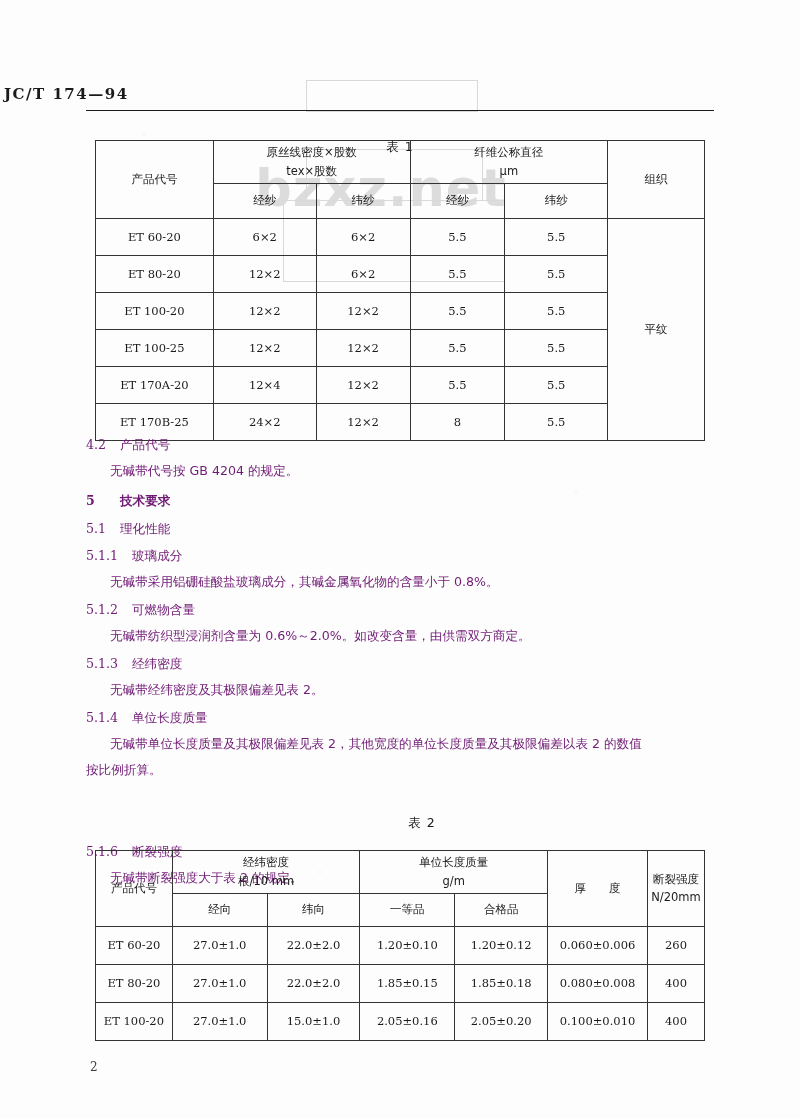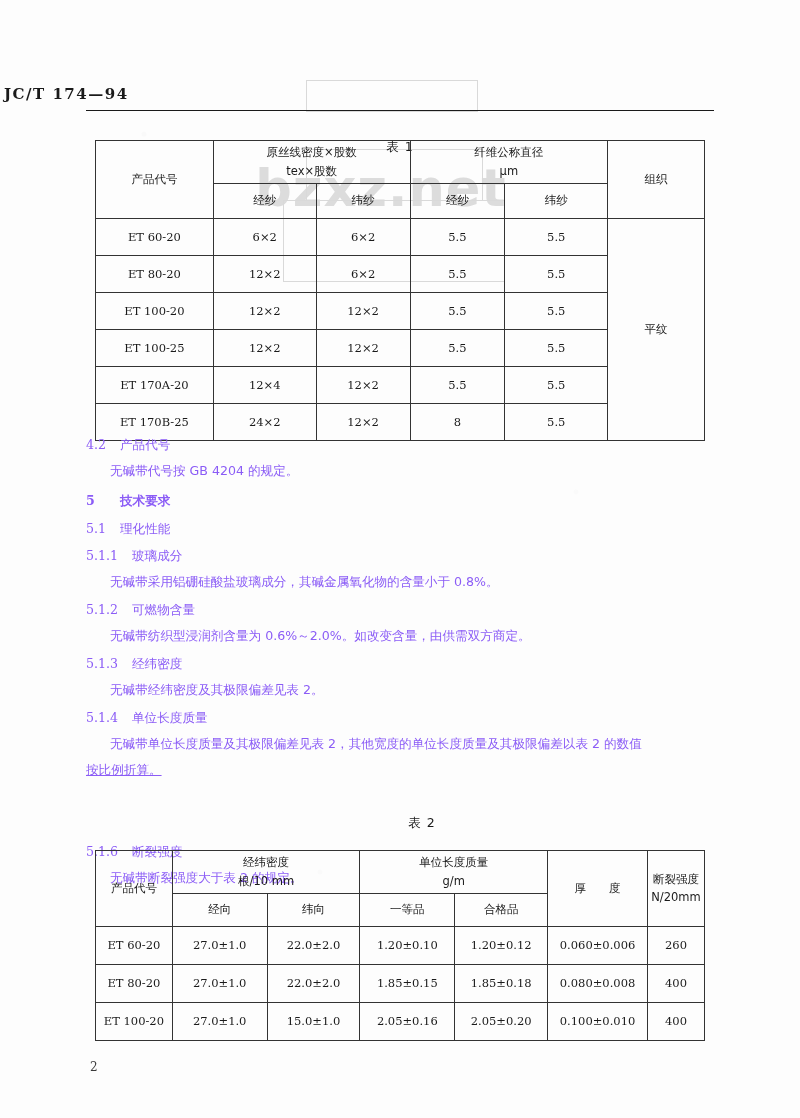--- a/index.html
+++ b/index.html
@@ -123,37 +123,37 @@
   #table-2 { left: 95px; top: 850px; width: 610px; }
 
   
   .body-block {
     position: absolute;
     left: 86px;
     width: 630px;
     font-family: "DejaVu Sans", "Liberation Sans", sans-serif;
     font-size: 12.6px;
     line-height: 26px;
-    color: #8b5cf6;
+    color: #701a75;
   }
   .sec-title {
     white-space: nowrap;
   }
   .sec-num {
     display: inline-block;
     min-width: 34px;
     font-family: "DejaVu Serif", "Liberation Serif", serif;
   }
   .sec-num.wide { min-width: 46px; }
   .bold { font-weight: bold; }
   .para {
     text-indent: 24px;
     line-height: 26px;
   }
-  .para.noindent { text-indent: 0; text-decoration: underline; }
+  .para.noindent { text-indent: 0; }
 
   .page-number {
     position: absolute;
     left: 90px;
     top: 1060px;
     font-family: "DejaVu Serif", "Liberation Serif", serif;
     font-size: 12px;
     color: #3a3a3a;
   }
 </style>

